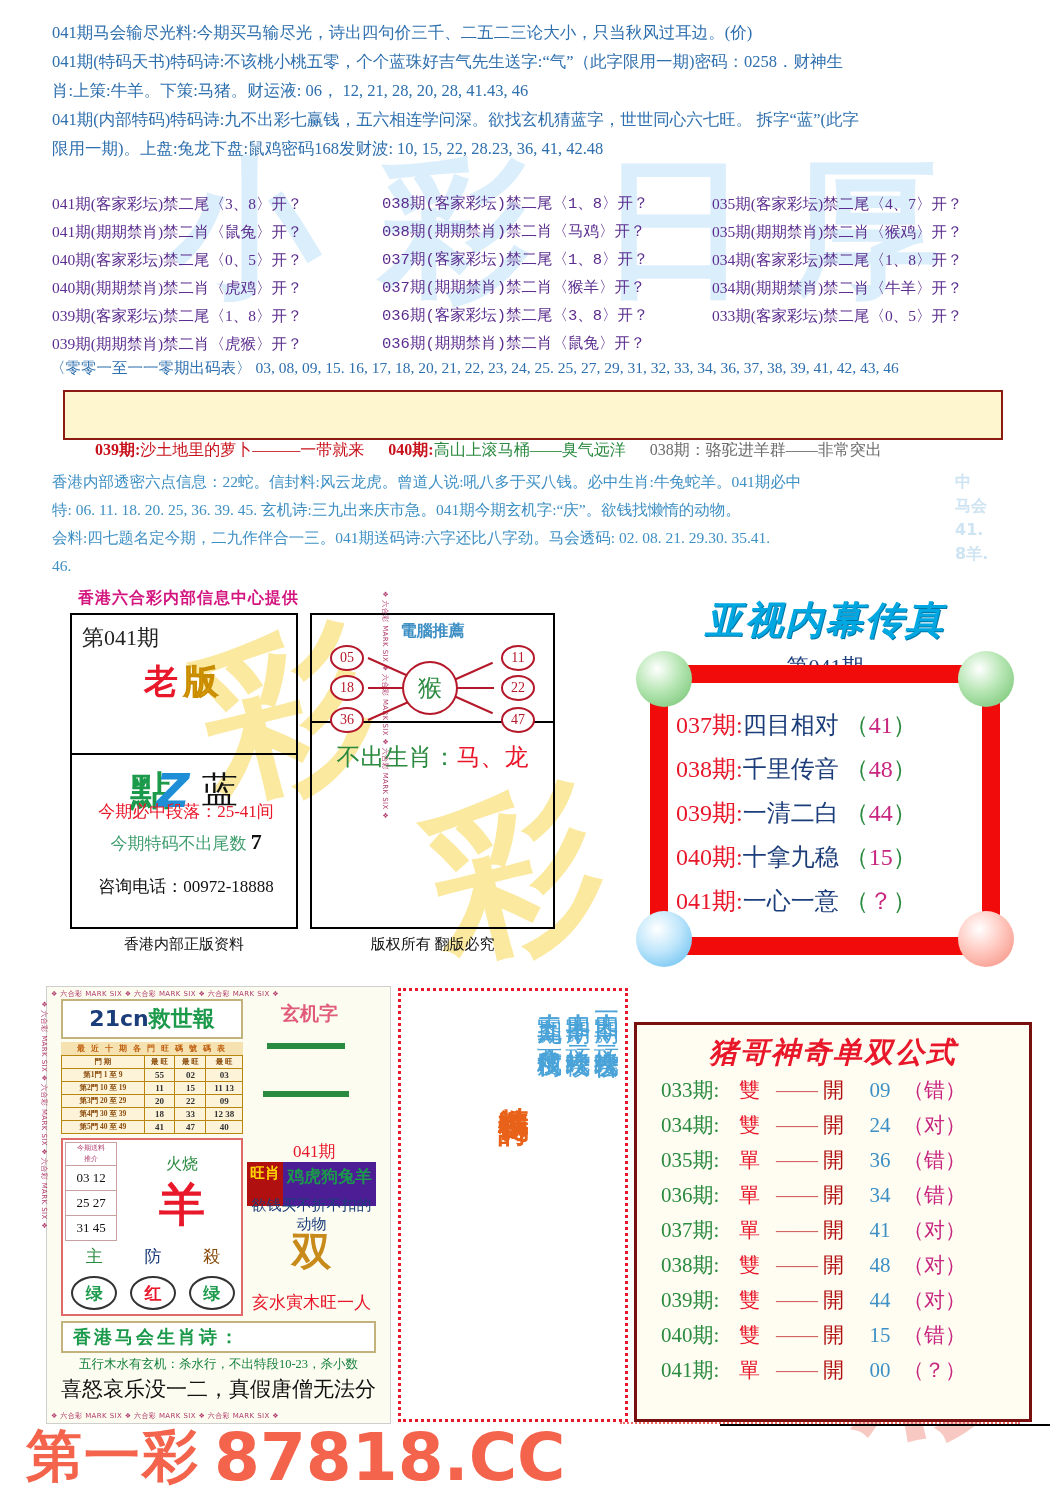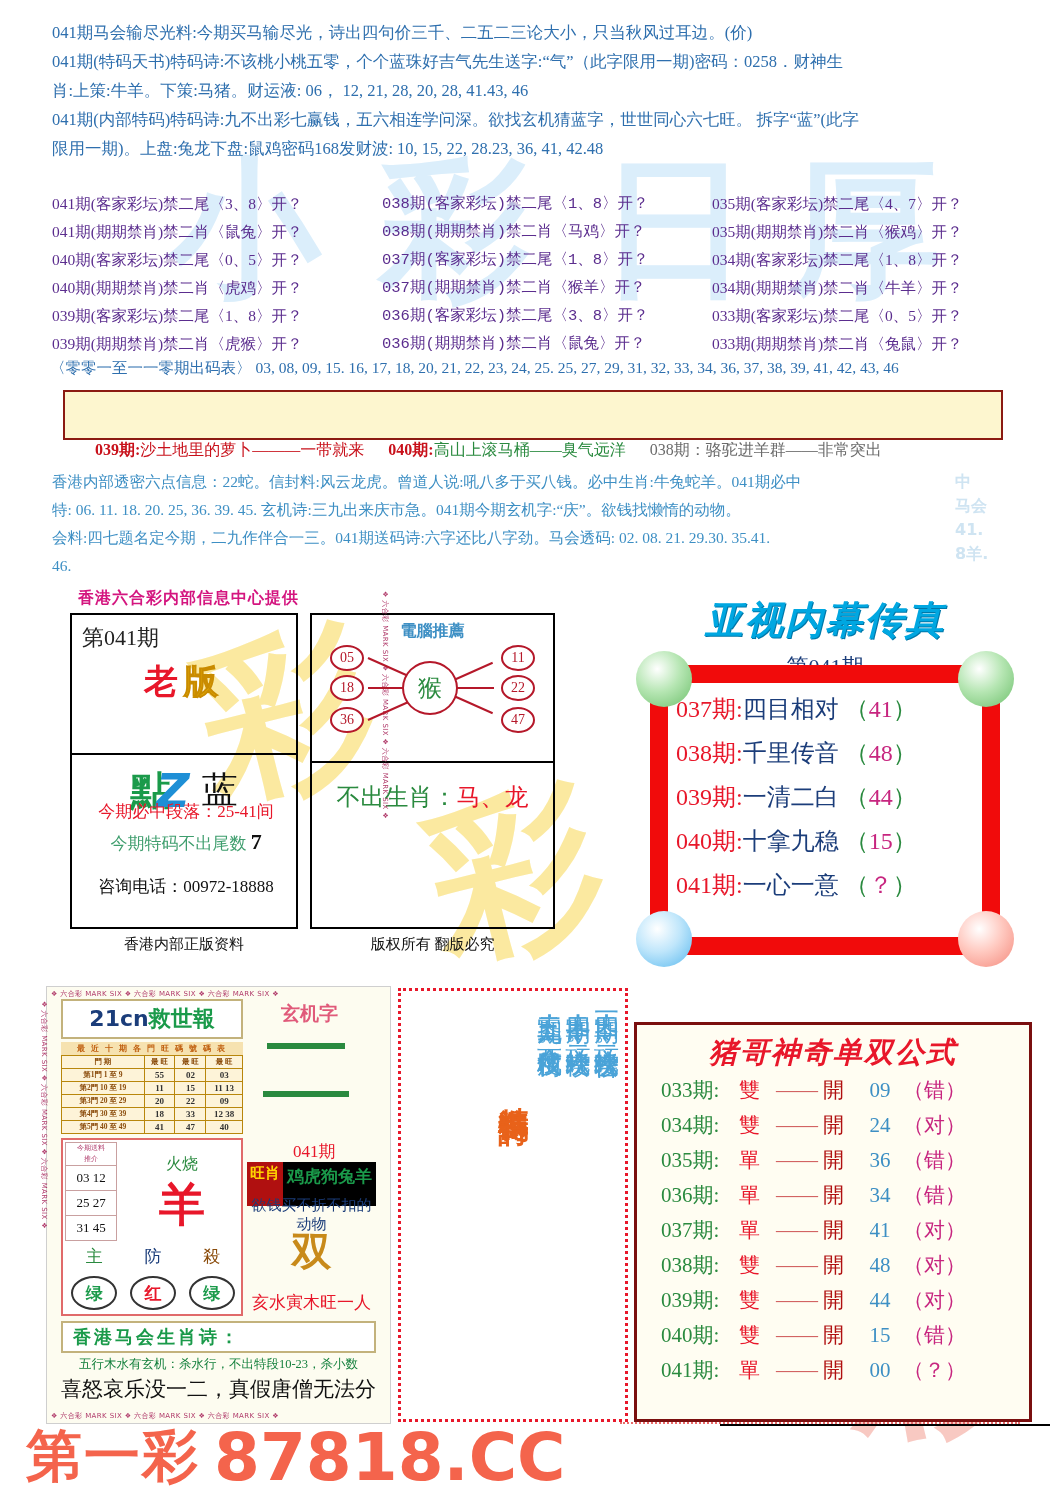--- a/index.html
+++ b/index.html
@@ -58,21 +58,21 @@
   .logoline { display:flex; align-items:center; justify-content:center; margin-top:8px; }
   .lg-dian { font-size:40px; font-weight:bold; color:#1a9a4a;
              font-family:"DejaVu Sans","Liberation Sans",sans-serif; }
   .lg-z { font-size:46px; font-weight:bold; color:#1e8fd6; margin-left:-14px;
           font-family:"DejaVu Sans","Liberation Sans",sans-serif; font-style:italic;}
   .lg-lan { font-size:36px; color:#111; margin-left:12px; }
   .r1 { font-size:17px; color:#e8172a; text-align:center; padding-top:10px; }
   .r2 { font-size:17px; color:#3f9e6e; text-align:center; padding-top:6px; }
   .r2 b { color:#111; font-size:22px; }
   .r3 { font-size:17px; color:#111; text-align:center; padding-top:20px; }
-  .c1r-a { height:148px; border-bottom:2px solid #000; position:relative; }
+  .c1r-a { height:108px; border-bottom:2px solid #000; position:relative; }
   .c1r-b { height:88px; border-bottom:2px solid #000; position:relative; }
   .c1r-c { height:74px; position:relative; }
   .dnrec { position:absolute; top:6px; width:100%; text-align:center;
            color:#3d8fc4; font-size:16px; font-weight:bold; }
   .ball { position:absolute; border:2px solid #b5182a; border-radius:50%;
           width:34px; height:26px; display:flex; align-items:center;
           justify-content:center; font-size:14px; color:#b5182a; background:#fff; z-index:2;}
   .ctrball { position:absolute; border:2px solid #b5182a; border-radius:50%;
              width:56px; height:54px; display:flex; align-items:center;
              justify-content:center; font-size:24px; color:#2a8a3f; background:#fff; z-index:2;}
@@ -93,21 +93,21 @@
   .atv .title { text-align:center; font-size:38px; font-weight:bold; color:#00a7e1;
                 font-style:italic; font-family:"DejaVu Sans","Liberation Sans",sans-serif;
                 text-shadow:1px 1px 0 #0077a8; letter-spacing:2px;}
   .atv .sub { text-align:center; font-size:22px; color:#1b3d7a; margin-top:6px; }
   .redframe { position:absolute; left:30px; top:70px; width:350px; height:290px;
               border:18px solid #f10b0b; background:#fff; }
   .dot { position:absolute; width:56px; height:56px; border-radius:50%; z-index:5; }
   .dot.g { background:radial-gradient(circle at 38% 32%, #ffffff 0%, #b6e6b3 45%, #6cbf6a 100%); }
   .dot.b { background:radial-gradient(circle at 38% 32%, #ffffff 0%, #bfe6fb 45%, #58b8ee 100%); }
   .dot.r { background:radial-gradient(circle at 38% 32%, #ffffff 0%, #ffc9c0 45%, #f4887a 100%); }
-  .atvrows { position:absolute; left:56px; top:92px; width:300px; }
+  .atvrows { position:absolute; left:56px; top:108px; width:300px; }
   .arow { font-size:24px; line-height:44px; white-space:nowrap; }
   .arow .p { color:#e8172a; }
   .arow .t { color:#1b3d7a; }
   .arow .n { color:#2a8a3f; }
   .arow .n i { color:#c7257f; font-style:normal; }
 
   
   .cn21 { position:absolute; left:46px; top:986px; width:345px; height:438px;
           background:#fdfcf0; border:1px solid #cfcfcf; }
   .mkbar { position:absolute; font-size:7px; color:#b03a6a; white-space:nowrap;
@@ -150,21 +150,21 @@
   .cir3 { position:absolute; left:2px; bottom:4px; width:176px; display:flex;
           justify-content:space-around; }
   .cir3 i { width:46px; height:34px; border:2px solid #333; border-radius:50%;
             display:flex; align-items:center; justify-content:center;
             font-size:17px; font-style:normal; font-weight:bold; }
   .cir3 i.g{color:#1a9a4a;} .cir3 i.r{color:#e8172a;}
   .p041 { position:absolute; left:46px; top:2px; font-size:17px; color:#e8172a; }
   .wangxiao { position:absolute; left:0; top:24px; width:100%; display:flex; height:44px; }
   .wangxiao .k { background:#b01010; color:#ffd400; font-size:15px; font-weight:bold;
                  padding:2px 3px; }
-  .wangxiao .v { flex:1; background:#000000; color:#1a9a4a; font-size:17px;
+  .wangxiao .v { flex:1; background:#4c1d95; color:#1a9a4a; font-size:17px;
                  font-weight:bold; text-align:center; padding:3px 0; }
   .yuqian { position:absolute; left:0; top:58px; width:100%; text-align:center;
             font-size:15px; color:#1b3d7a; }
   .shuangbox { position:absolute; left:0; top:86px; width:100%; height:56px; }
   .shuang { text-align:center; font-size:40px; color:#c88a1a; font-weight:bold; }
   .haishui { position:absolute; left:0; bottom:2px; width:100%; text-align:center;
              font-size:17px; color:#e8172a; }
   .poemhdr { margin-top:5px; border:2px solid #c3b27c; background:#fff;
              font-size:18px; font-weight:bold; color:#1a9a4a; padding:2px 0 2px 10px;
              letter-spacing:3px;}
@@ -251,21 +251,20 @@
     <div class="fc3">034期(期期禁肖)禁二肖〈牛羊〉开？</div>
   </div>
   <div class="frow">
     <div class="fc1">039期(客家彩坛)禁二尾〈1、8〉开？</div>
     <div class="fc2">036期(客家彩坛)禁二尾〈3、8〉开？</div>
     <div class="fc3">033期(客家彩坛)禁二尾〈0、5〉开？</div>
   </div>
   <div class="frow">
     <div class="fc1">039期(期期禁肖)禁二肖〈虎猴〉开？</div>
     <div class="fc2">036期(期期禁肖)禁二肖〈鼠兔〉开？</div>
-    <div class="fc3">033期(期期禁肖)禁二肖〈兔鼠〉开？</div>
   </div>
 </div>
 
 <div class="codetable">
   <span>〈零零一至一一零期出码表〉</span>
   <span>03, 08, 09, 15. 16, 17, 18, 20, 21,  22, 23, 24, 25. 25, 27, 29, 31, 32, 33, 34, 36, 37, 38, 39, 41, 42, 43,  46</span>
 </div>
 
 <div class="yellowbox">
   <div class="inner">

